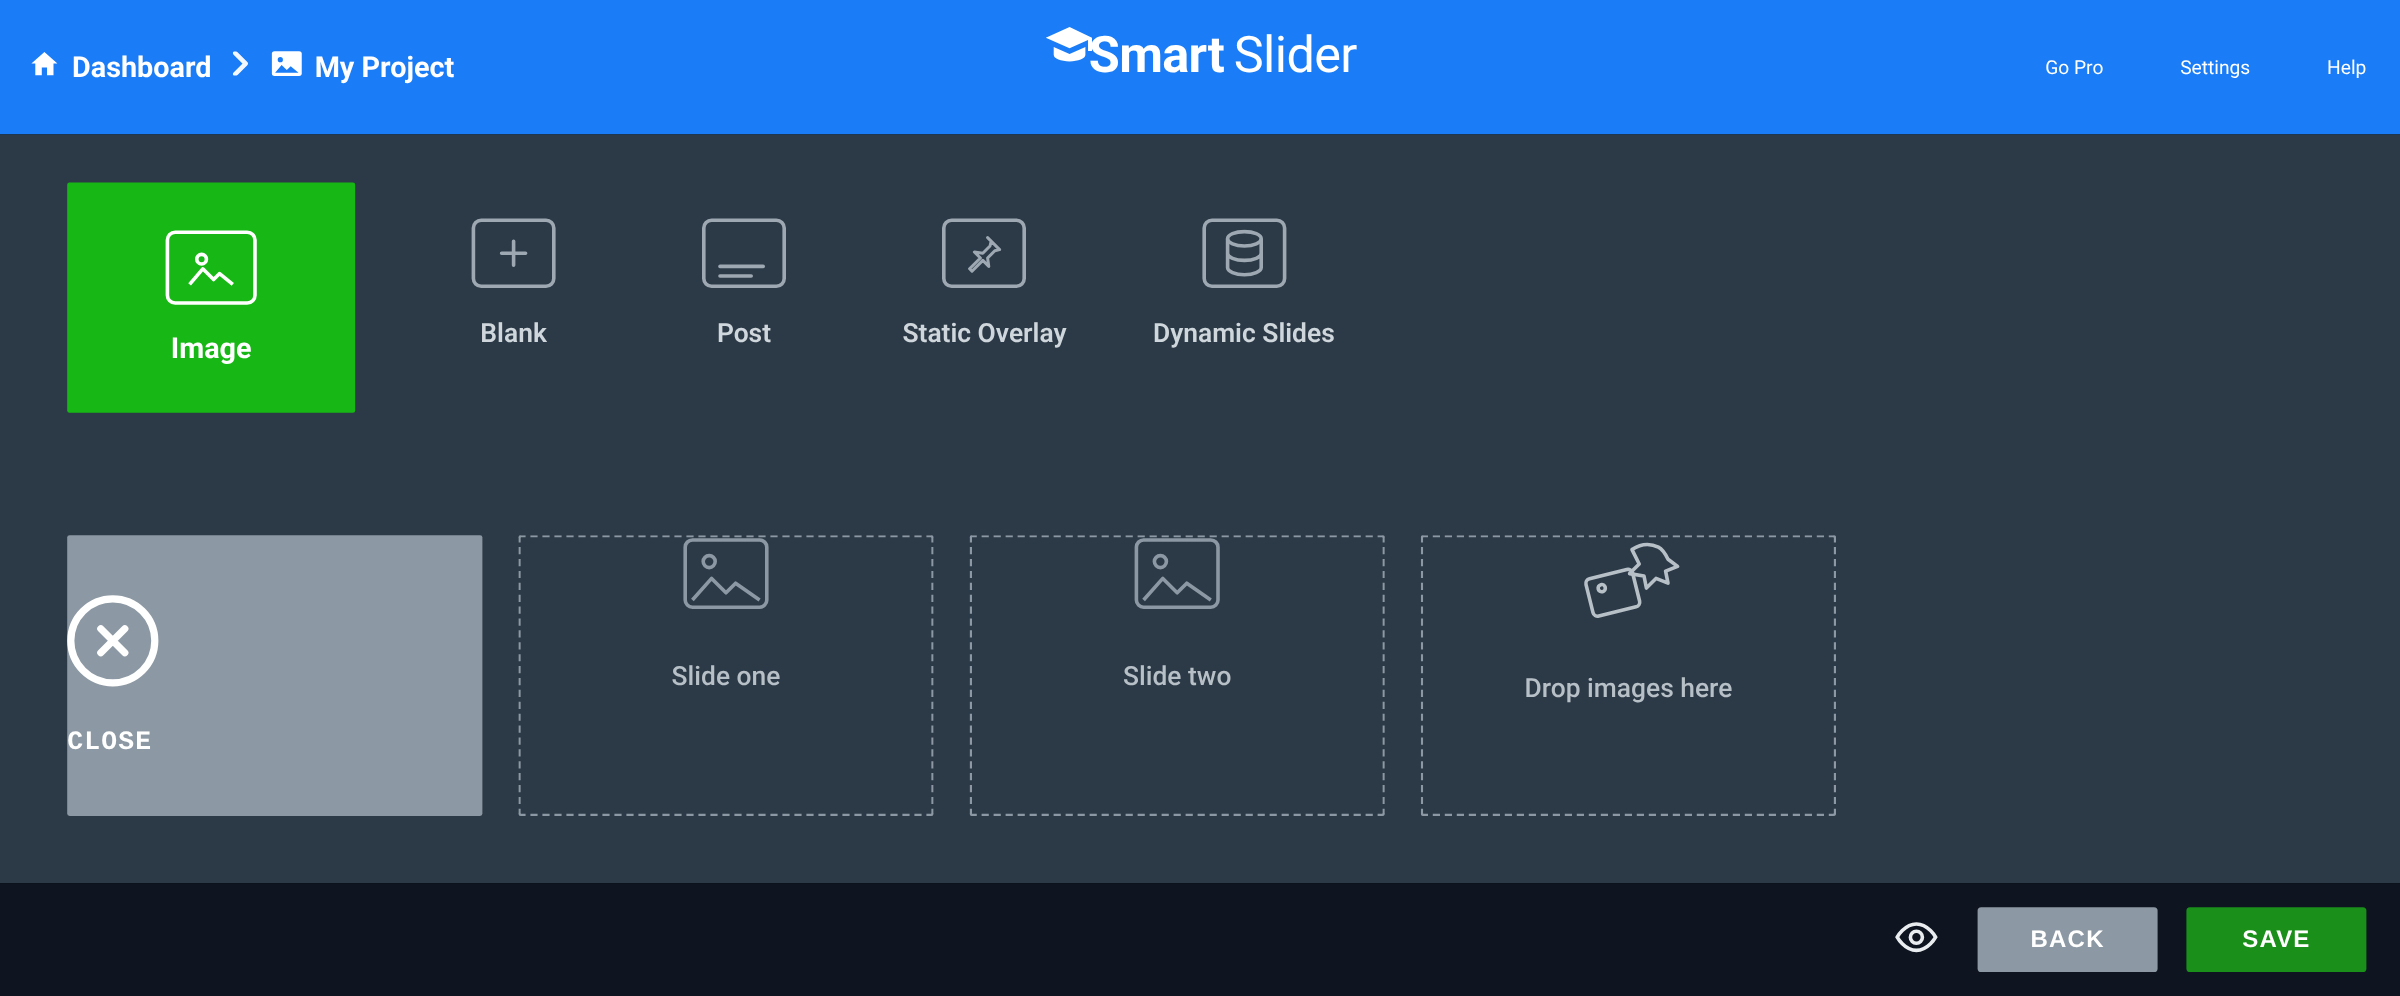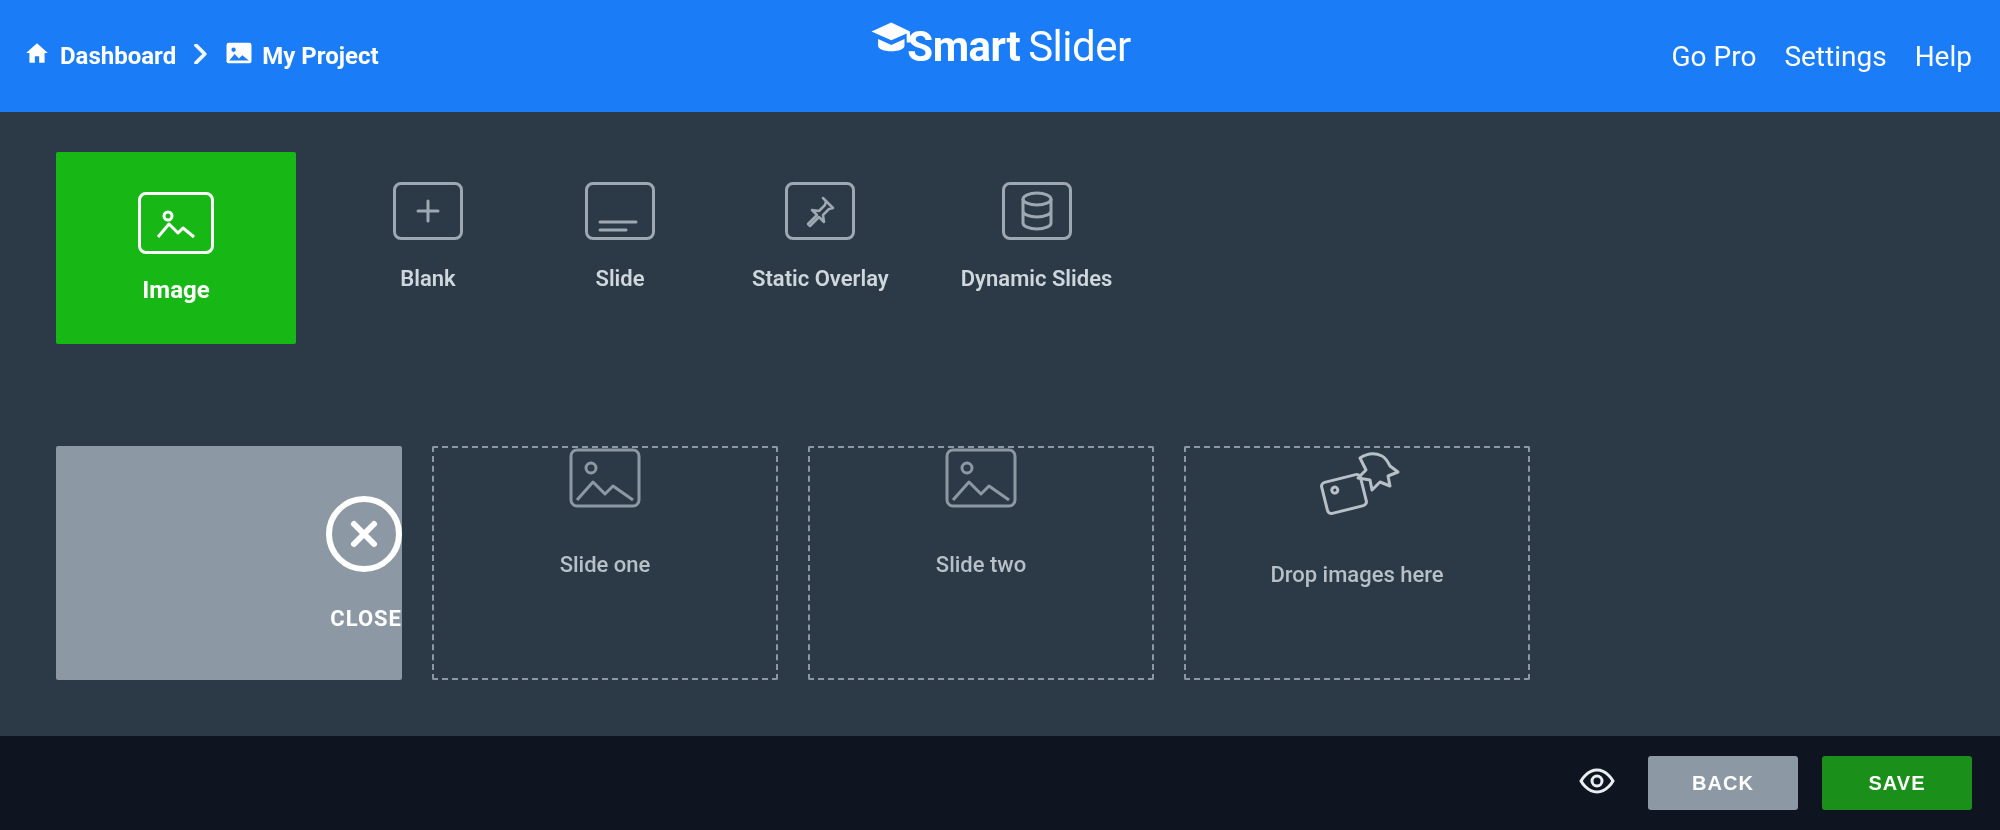--- a/index.html
+++ b/index.html
@@ -51,22 +51,22 @@
     font-weight: 700;
     font-size: 42px;
     letter-spacing: -0.5px;
     white-space: nowrap;
   }
   .logo svg { margin-top: -18px; margin-right: -8px; }
   .logo .logo-text { line-height: 1; }
   .header-right {
     display: flex;
     align-items: center;
-    gap: 28px;
-    font-size: 28px;
+    gap: 64px;
+    font-size: 16px;
   }
   .header-right a { color: #fff; text-decoration: none; }
 
   
   .main {
     background: #2c3a47;
     height: 624px;
     padding: 40px 0 0 56px;
   }
 
@@ -125,25 +125,26 @@
     gap: 30px;
     margin-top: 102px;
   }
   .close-card {
     width: 346px;
     height: 234px;
     background: #8c98a3;
     border-radius: 2px;
     display: flex;
     flex-direction: column;
-    align-items: flex-end;
+    align-items: flex-start;
     justify-content: center;
     gap: 34px;
     color: #fff;
     cursor: pointer;
+    font-family: Liberation Mono, monospace;
   }
   .close-card .close-icon {
     width: 76px;
     height: 76px;
     border: 6px solid #fff;
     border-radius: 50%;
     display: flex;
     align-items: center;
     justify-content: center;
   }
@@ -271,21 +272,21 @@
     </div>
 
     <div class="type-option">
       <div class="type-icon-box" style="padding:0;align-items:flex-end;">
         <svg width="64" height="52" viewBox="0 0 64 52" fill="none" style="margin:-3px">
             <rect x="1.5" y="1.5" width="61" height="49" rx="6" stroke="none"></rect>
             <line x1="12" y1="34" x2="48" y2="34" stroke="#9da8b2" stroke-width="3" stroke-linecap="round"></line>
             <line x1="12" y1="42" x2="38" y2="42" stroke="#9da8b2" stroke-width="3" stroke-linecap="round"></line>
           </svg>
       </div>
-      <div class="type-label">Slide</div>
+      <div class="type-label">Post</div>
     </div>
 
     <div class="type-option">
       <div class="type-icon-box">
         <svg width="34" height="34" viewBox="0 0 34 34" fill="none">
             <path d="M20 4l10 10-4 1-6 6 1 7-5-5-9 9-2-2 9-9-5-5 7 1 6-6 1-4-3-3z" stroke="#9da8b2" stroke-width="2.5" stroke-linejoin="round" transform="rotate(0 17 17)"></path>
           </svg>
       </div>
       <div class="type-label">Static Overlay</div>
     </div>

